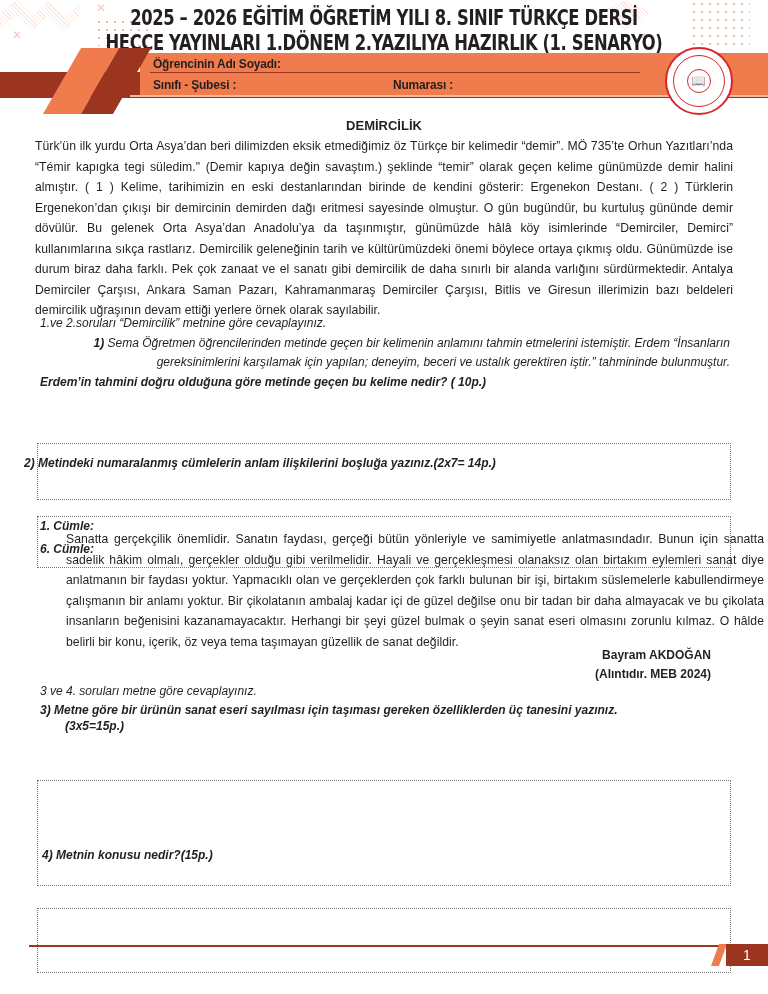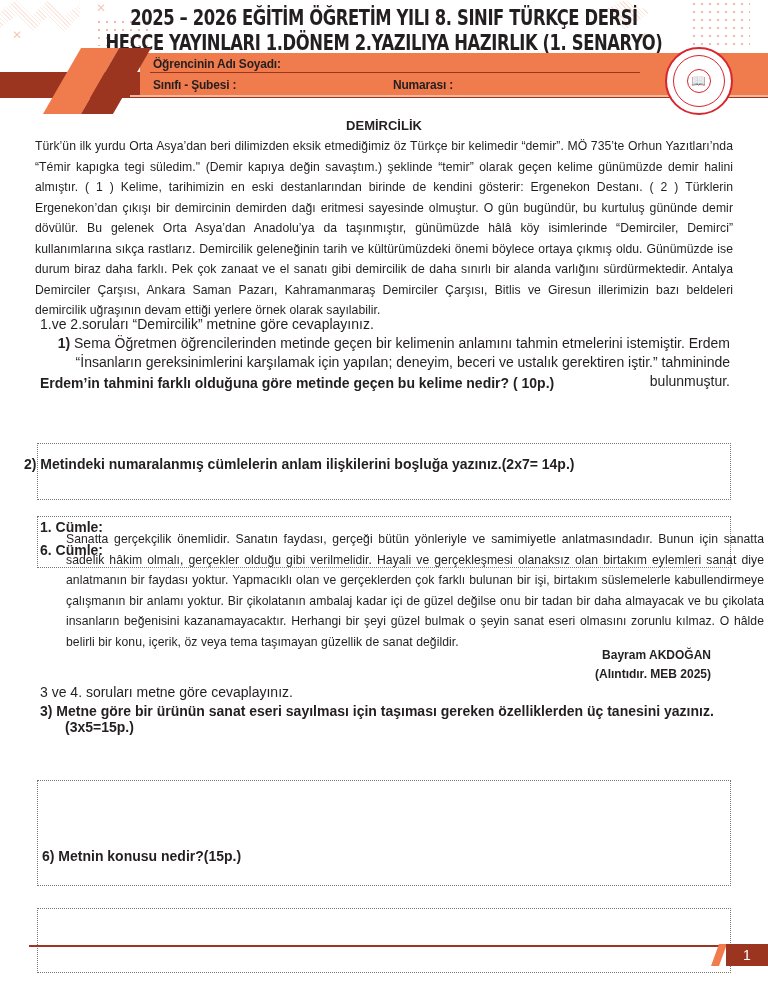--- a/index.html
+++ b/index.html
@@ -35,21 +35,21 @@
     .seal { position: absolute; left: 665px; top: 47px; width: 68px; height: 68px; border-radius: 50%; background: #fff; border: 2px solid #d8262e; }
     .seal-inner { position: absolute; left: 6px; top: 6px; width: 52px; height: 52px; border-radius: 50%; border: 1.5px solid #d8262e; }
     .seal-core { position: absolute; left: 14px; top: 14px; width: 24px; height: 24px; border-radius: 50%; border: 1px solid #d8262e; font-size: 12px; color: #d8262e; text-align: center; line-height: 22px; }
 
     .section-title { position: absolute; left: 0; width: 768px; top: 118px; text-align: center; font-weight: bold; font-size: 13px; }
 
     .para { position: absolute; left: 35px; width: 698px; font-size: 12.2px; line-height: 20.5px; text-align: justify; text-align-last: left; letter-spacing: 0.05px; }
     .p1 { top: 136px; }
     .p2 { top: 529px; margin-left: 31px; }
 
-    .line { position: absolute; font-size: 14px; }
+    .line { position: absolute; font-size: 12px; font-style: italic; }
     .bold { font-weight: bold; }
 
     .answer-box { position: absolute; border: 1px dotted #777; margin-top: 46px; }
 
     .signature { position: absolute; right: 57px; text-align: right; font-weight: bold; font-size: 12px; line-height: 20px; }
 
     .footer-line { position: absolute; left: 29px; top: 945px; width: 694px; height: 2px; background: #9b3520; }
     .footer-slash { position: absolute; left: 715px; top: 944px; width: 8px; height: 22px; background: #f07b4c; transform: skewX(-20deg); }
     .page-num { position: absolute; left: 726px; top: 944px; width: 42px; height: 22px; background: #9b3520; color: #fff; font-size: 14px; text-align: center; line-height: 22px; }
   </style>
@@ -83,36 +83,36 @@
   <div class="seal-core" style="left:20px;top:20px;">📖</div>
 </div>
 
 <div class="section-title">DEMİRCİLİK</div>
 <div class="para p1">Türk’ün ilk yurdu Orta Asya’dan beri dilimizden eksik etmediğimiz öz Türkçe bir kelimedir “demir”. MÖ 735’te Orhun Yazıtları’nda “Témir kapıgka tegi süledim." (Demir kapıya değin savaştım.) şeklinde “temir” olarak geçen kelime günümüzde demir halini almıştır. ( 1 ) Kelime, tarihimizin en eski destanlarından birinde de kendini gösterir: Ergenekon Destanı. ( 2 ) Türklerin Ergenekon’dan çıkışı bir demircinin demirden dağı eritmesi sayesinde olmuştur. O gün bugündür, bu kurtuluş gününde demir dövülür. Bu gelenek Orta Asya’dan Anadolu’ya da taşınmıştır, günümüzde hâlâ köy isimlerinde “Demirciler, Demirci” kullanımlarına sıkça rastlarız. Demircilik geleneğinin tarih ve kültürümüzdeki önemi böylece ortaya çıkmış oldu. Günümüzde ise durum biraz daha farklı. Pek çok zanaat ve el sanatı gibi demircilik de daha sınırlı bir alanda varlığını sürdürmektedir. Antalya Demirciler Çarşısı, Ankara Saman Pazarı, Kahramanmaraş Demirciler Çarşısı, Bitlis ve Giresun illerimizin bazı beldeleri demircilik uğraşının devam ettiği yerlere örnek olarak sayılabilir.</div>
 
 <div class="line" style="left:40px;top:316px;">1.ve 2.soruları “Demircilik” metnine göre cevaplayınız.</div>
 <div class="line" style="left:40px;top:334px;width:690px;line-height:19px;text-align:right;">
   <span class="bold">1)</span><span> Sema Öğretmen öğrencilerinden metinde geçen bir kelimenin anlamını tahmin etmelerini istemiştir. Erdem “İnsanların gereksinimlerini karşılamak için yapılan; deneyim, beceri ve ustalık gerektiren iştir.”  tahmininde bulunmuştur.</span>
 </div>
-<div class="line bold" style="left:40px;top:375px;">Erdem’in tahmini farklı olduğuna göre metinde geçen bu kelime nedir? ( 10p.)</div>
+<div class="line bold" style="left:40px;top:375px;">Erdem’in tahmini doğru olduğuna göre metinde geçen bu kelime nedir? ( 10p.)</div>
 <div class="answer-box" style="left:37px;top:397px;width:694px;height:57px;"></div>
 
 <div class="line bold" style="left:24px;top:456px;">2) Metindeki numaralanmış cümlelerin anlam ilişkilerini boşluğa yazınız.(2x7= 14p.)</div>
 <div class="answer-box" style="left:37px;top:470px;width:694px;height:52px;">
   <div class="line bold" style="left:2px;top:2px;">1. Cümle:</div>
   <div class="line bold" style="left:2px;top:25px;">6. Cümle:</div>
 </div>
 
 <div class="para p2">Sanatta gerçekçilik önemlidir. Sanatın faydası, gerçeği bütün yönleriyle ve samimiyetle anlatmasındadır. Bunun için sanatta sadelik hâkim olmalı, gerçekler olduğu gibi verilmelidir. Hayali ve gerçekleşmesi olanaksız olan birtakım eylemleri sanat diye anlatmanın bir faydası yoktur. Yapmacıklı olan ve gerçeklerden çok farklı bulunan bir işi, birtakım süslemelerle kabullendirmeye çalışmanın bir anlamı yoktur. Bir çikolatanın ambalaj kadar içi de güzel değilse onu bir tadan bir daha almayacak ve bu çikolata insanların beğenisini kazanamayacaktır. Herhangi bir şeyi güzel bulmak o şeyin sanat eseri olmasını zorunlu kılmaz. O hâlde belirli bir konu, içerik, öz veya tema taşımayan güzellik de sanat değildir.</div>
 <div class="signature" style="top:645px;">Bayram AKDOĞAN</div>
-<div class="signature" style="top:664px;">(Alıntıdır. MEB 2025)</div>
+<div class="signature" style="top:664px;">(Alıntıdır. MEB 2024)</div>
 
 <div class="line" style="left:40px;top:684px;">3 ve 4. soruları metne göre cevaplayınız.</div>
 <div class="line bold" style="left:40px;top:703px;">3) Metne göre bir ürünün sanat eseri sayılması için taşıması gereken özelliklerden üç tanesini yazınız.</div>
 <div class="line bold" style="left:40px;top:719px;margin-left:25px;">(3x5=15p.)</div>
 <div class="answer-box" style="left:37px;top:734px;width:694px;height:106px;"></div>
 
-<div class="line bold" style="left:42px;top:848px;">6) Metnin konusu nedir?(15p.)</div>
+<div class="line bold" style="left:42px;top:848px;">4) Metnin konusu nedir?(15p.)</div>
 <div class="answer-box" style="left:37px;top:862px;width:694px;height:65px;"></div>
 
 <div class="footer-line"></div>
 <div class="footer-slash"></div>
 <div class="page-num">1</div>
 
 </body></html>

